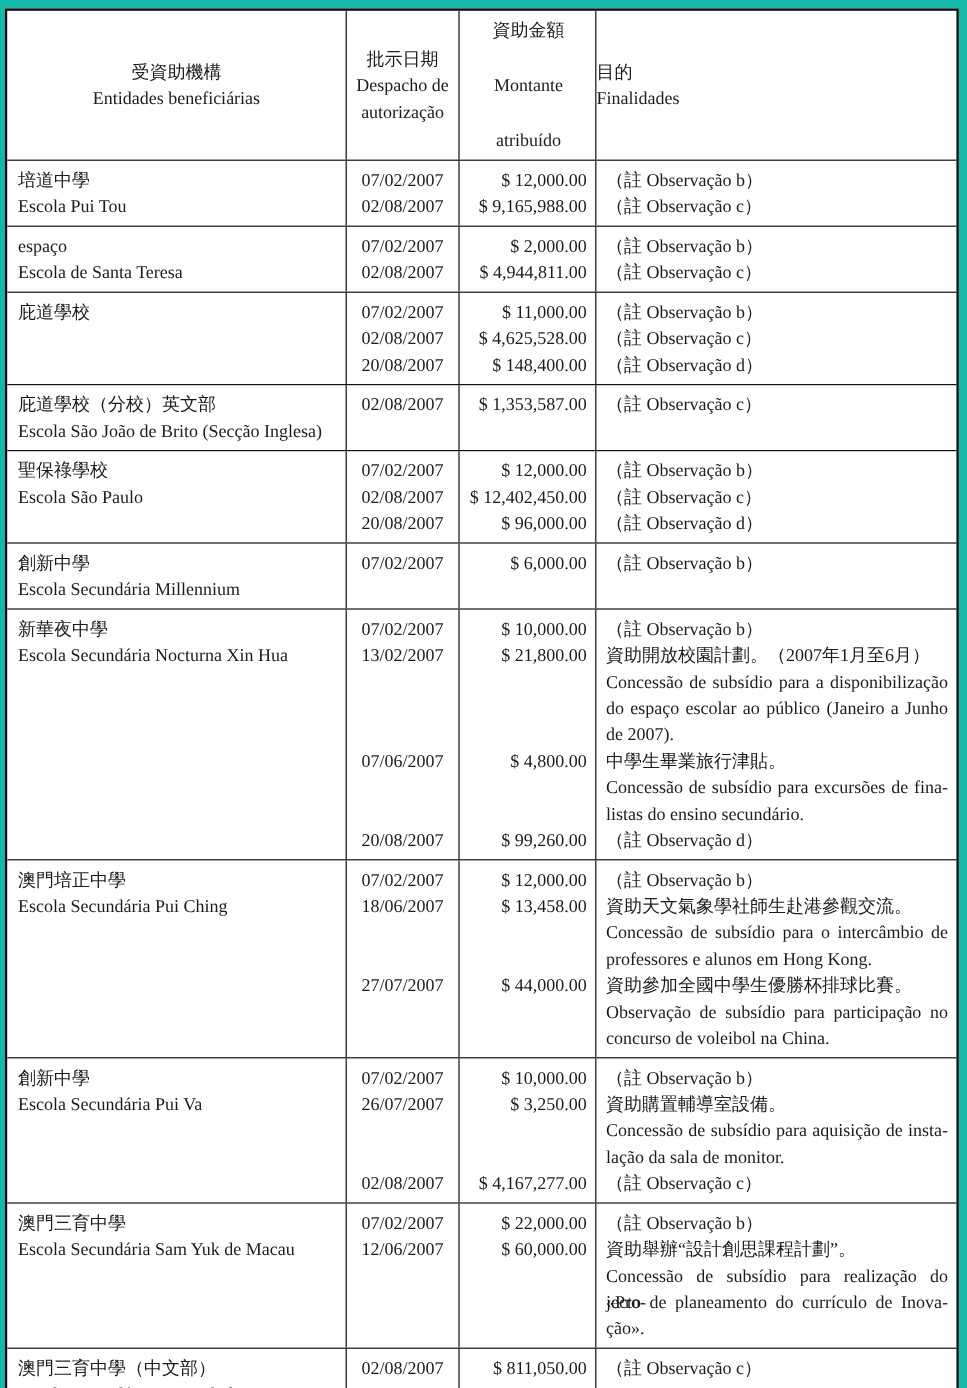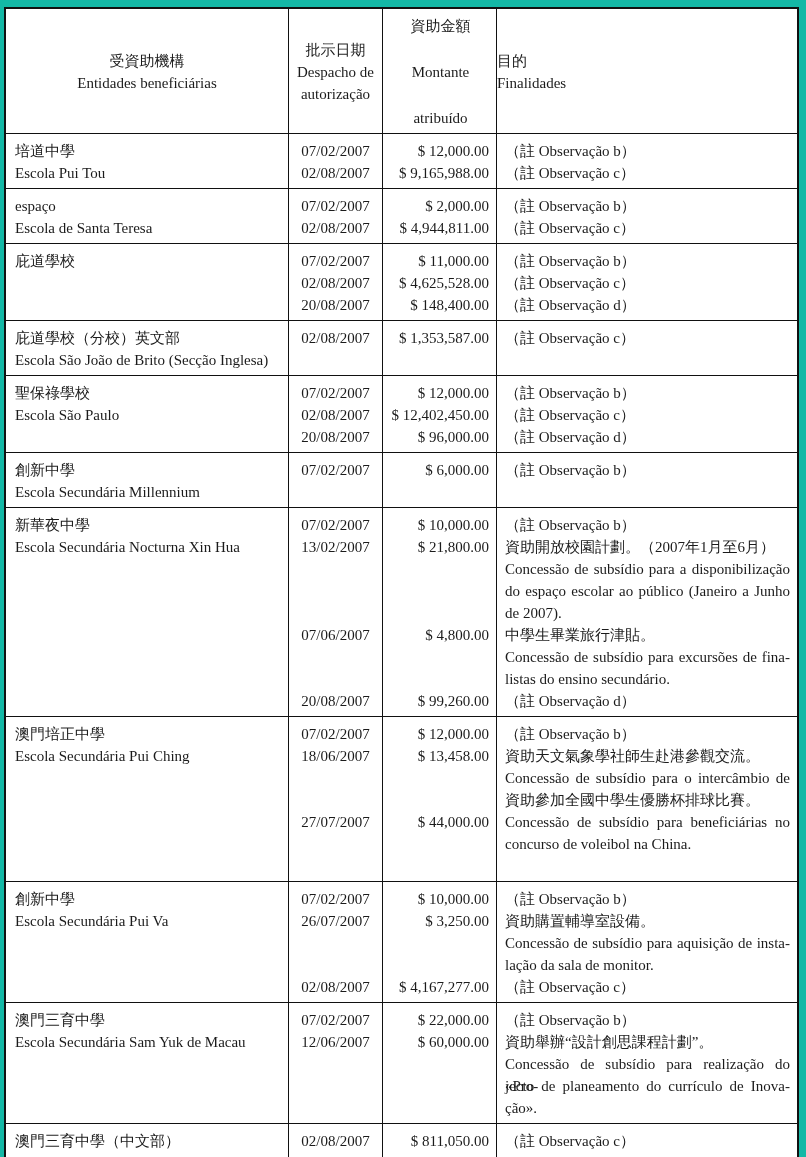--- a/index.html
+++ b/index.html
@@ -248,22 +248,23 @@
           <div class="ln">&nbsp;</div>
           <div class="ln">&nbsp;</div>
           <div class="ln">$ 44,000.00</div>
           <div class="ln">&nbsp;</div>
           <div class="ln">&nbsp;</div>
         </div>
         <div class="cell c-purpose">
           <div class="ln">（註 Observação b）</div>
           <div class="ln">資助天文氣象學社師生赴港參觀交流。</div>
           <div class="ln just">Concessão de subsídio para o intercâmbio de</div>
+          <div class="ln">professores e alunos em Hong Kong.</div>
           <div class="ln">資助參加全國中學生優勝杯排球比賽。</div>
-          <div class="ln just">Concessão de subsídio para beneficiárias no</div>
+          <div class="ln just">Observação de subsídio para participação no</div>
           <div class="ln">concurso de voleibol na China.</div>
         </div>
       </div>
       <div class="row">
         <div class="cell c-entity">
           <div class="ln">創新中學</div>
           <div class="ln">Escola Secundária Pui Va</div>
         </div>
         <div class="cell c-date">
           <div class="ln">07/02/2007</div>

